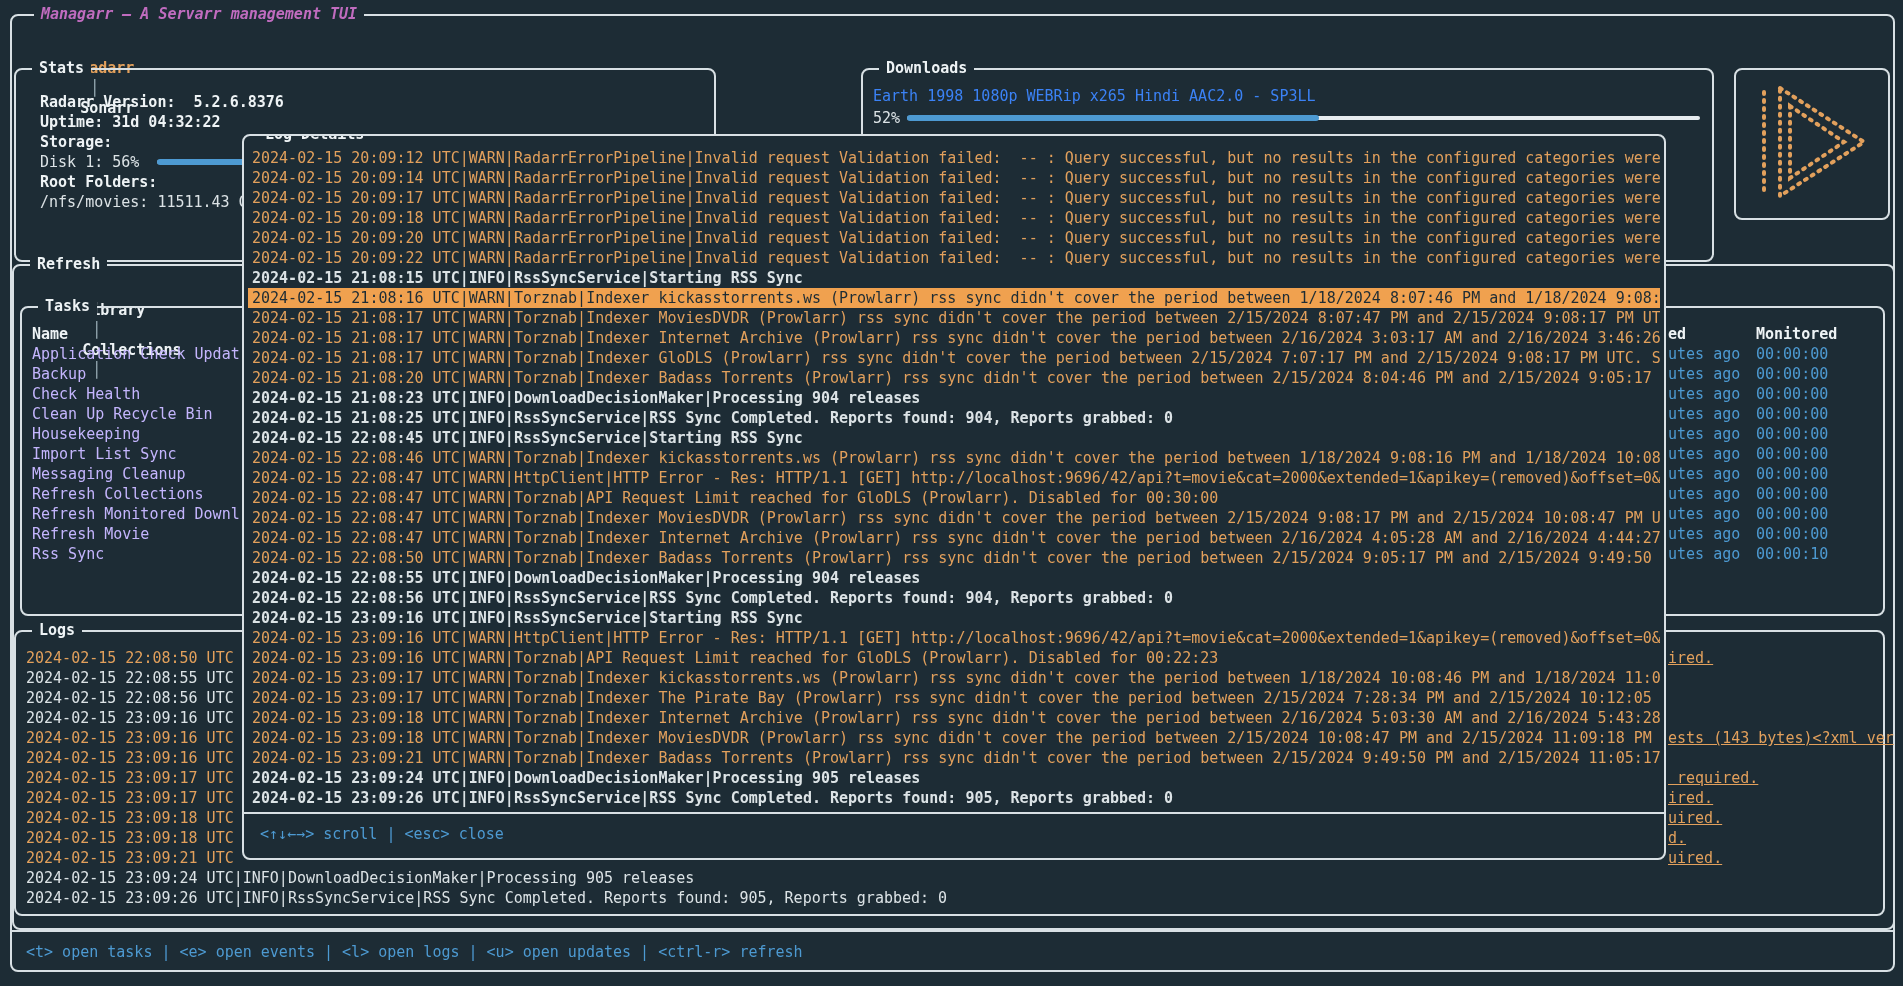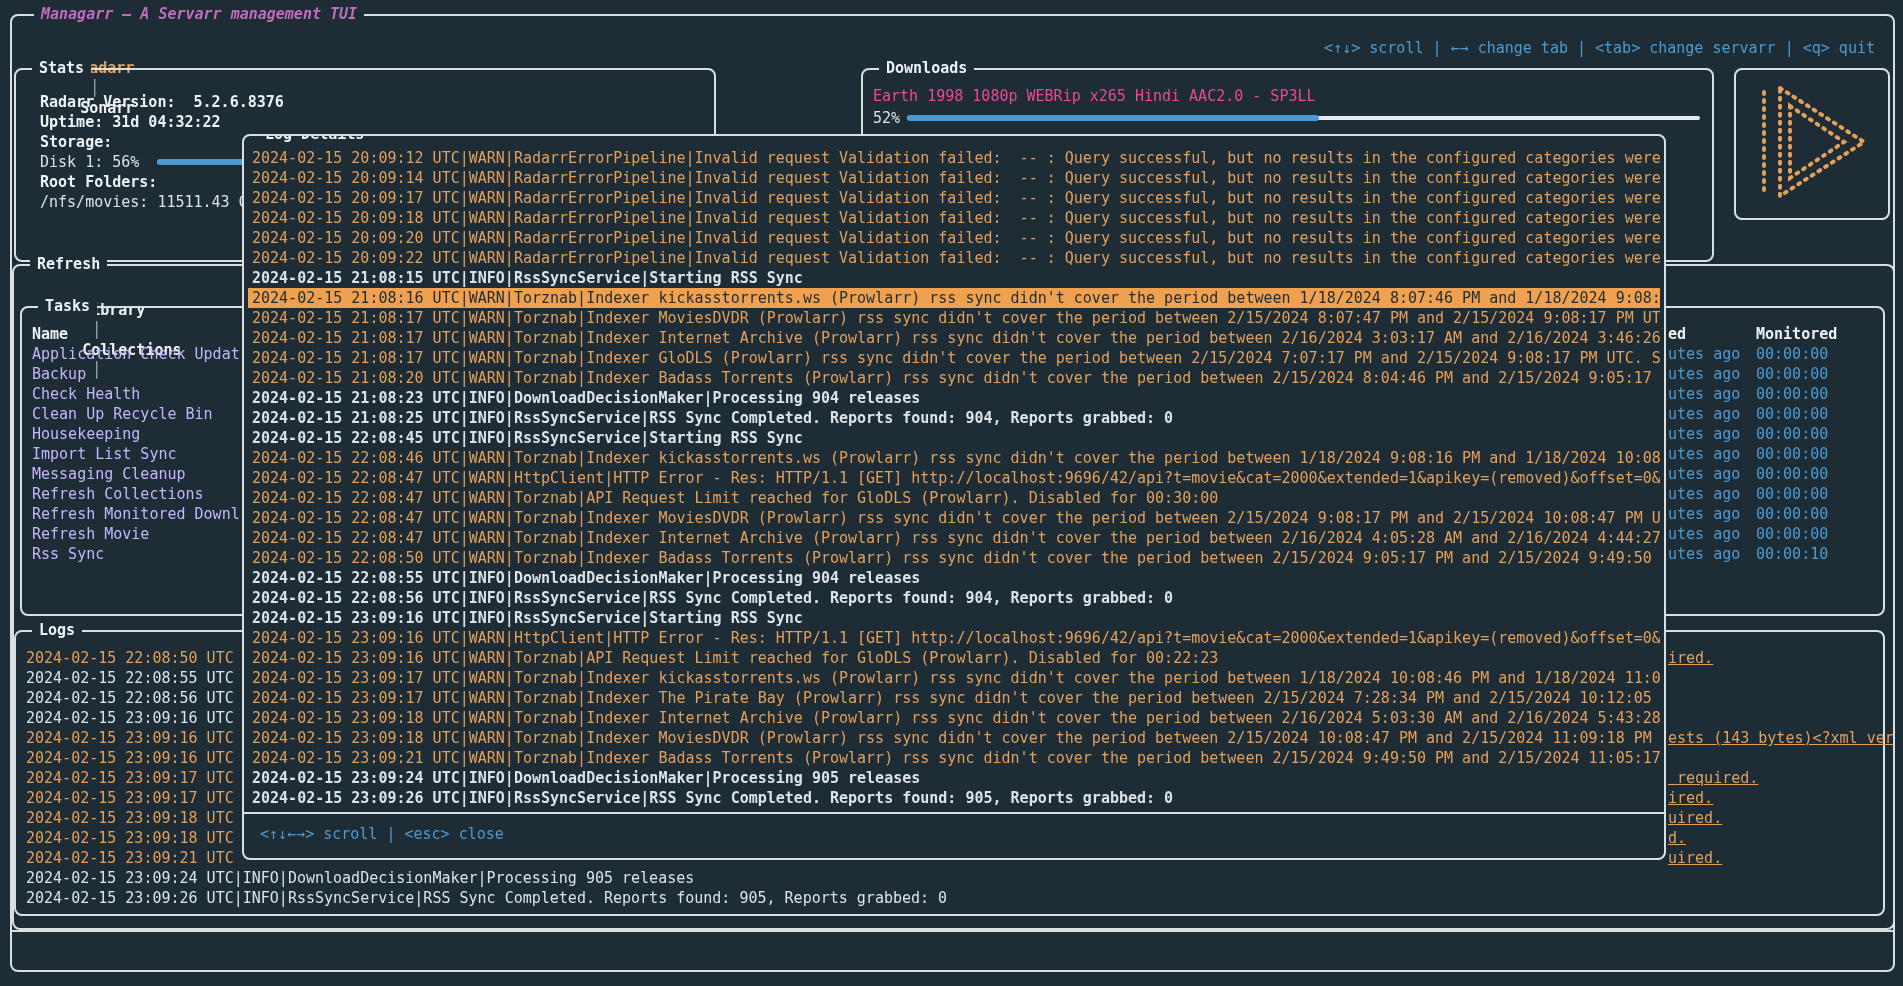--- a/index.html
+++ b/index.html
@@ -26,21 +26,21 @@
 
   
   .stats-box{left:14px;top:68px;width:698px;height:190px;}
   .stats-row{position:absolute;left:8px;right:0;height:20px;white-space:pre;margin-left:16px;}
   .disk-bar{position:absolute;left:117px;right:10px;top:7px;height:6px;}
   .disk-track{position:absolute;left:0;right:0;top:1px;height:4px;background:#e6ecef;border-radius:2px;}
   .disk-fill{position:absolute;left:0;top:0;height:6px;background:#4d9ad2;border-radius:3px;}
 
   
   .dl-box{left:861px;top:68px;width:849px;height:190px;}
-  .dl-name{position:absolute;left:10px;top:16px;white-space:pre;color:#ec4899;}
+  .dl-name{position:absolute;left:10px;top:16px;white-space:pre;color:#3b82f6;}
   .dl-pct{position:absolute;left:10px;top:38px;white-space:pre;color:#dce3e6;}
   .dl-bar{position:absolute;left:44px;right:12px;top:45px;height:6px;}
   .dl-track{position:absolute;left:0;right:0;top:1px;height:4px;background:#e6ecef;border-radius:2px;}
   .dl-fill{position:absolute;left:0;top:0;height:6px;background:#4d9ad2;border-radius:3px;}
 
   
   .logo-box{left:1734px;top:68px;width:152px;height:148px;}
   .logo-box svg{position:absolute;left:10px;top:8px;}
 
   
@@ -80,22 +80,22 @@
 
 <div id="screen">
 
   <div class="panel app-box">
     <span class="panel-title app-title">Managarr – A Servarr management TUI</span>
     <div class="tabs-row">
       <span class="tab-active">Radarr</span>
       <span class="tab-sep">│</span>
       <span class="tab-inactive">Sonarr</span>
     </div>
-    <div class="top-help">&lt;↑↓&gt; scroll | ←→ change tab | &lt;tab&gt; change servarr | &lt;q&gt; quit</div>
     <div class="bottom-sep"></div>
+    <div class="bottom-help">&lt;t&gt; open tasks | &lt;e&gt; open events | &lt;l&gt; open logs | &lt;u&gt; open updates | &lt;ctrl-r&gt; refresh</div>
   </div>
 
   <div class="panel stats-box">
     <span class="panel-title">Stats</span>
     <div id="stats-rows" class="abs" style="left:0;top:0;right:0;bottom:0;"><div class="stats-row bold" style="top: 22px;">Radarr Version:  5.2.6.8376</div><div class="stats-row bold" style="top: 42px;">Uptime: 31d 04:32:22</div><div class="stats-row bold" style="top: 62px;">Storage:</div><div class="stats-row" style="top: 82px;">Disk 1: 56%<div class="disk-bar"><div class="disk-track"></div><div class="disk-fill" style="width: 56%;"></div></div></div><div class="stats-row bold" style="top: 102px;">Root Folders:</div><div class="stats-row" style="top: 122px;">/nfs/movies: 11511.43 GB</div></div>
   </div>
 
   <div class="panel dl-box">
     <span class="panel-title">Downloads</span>
     <div class="dl-name">Earth 1998 1080p WEBRip x265 Hindi AAC2.0 - SP3LL</div>

